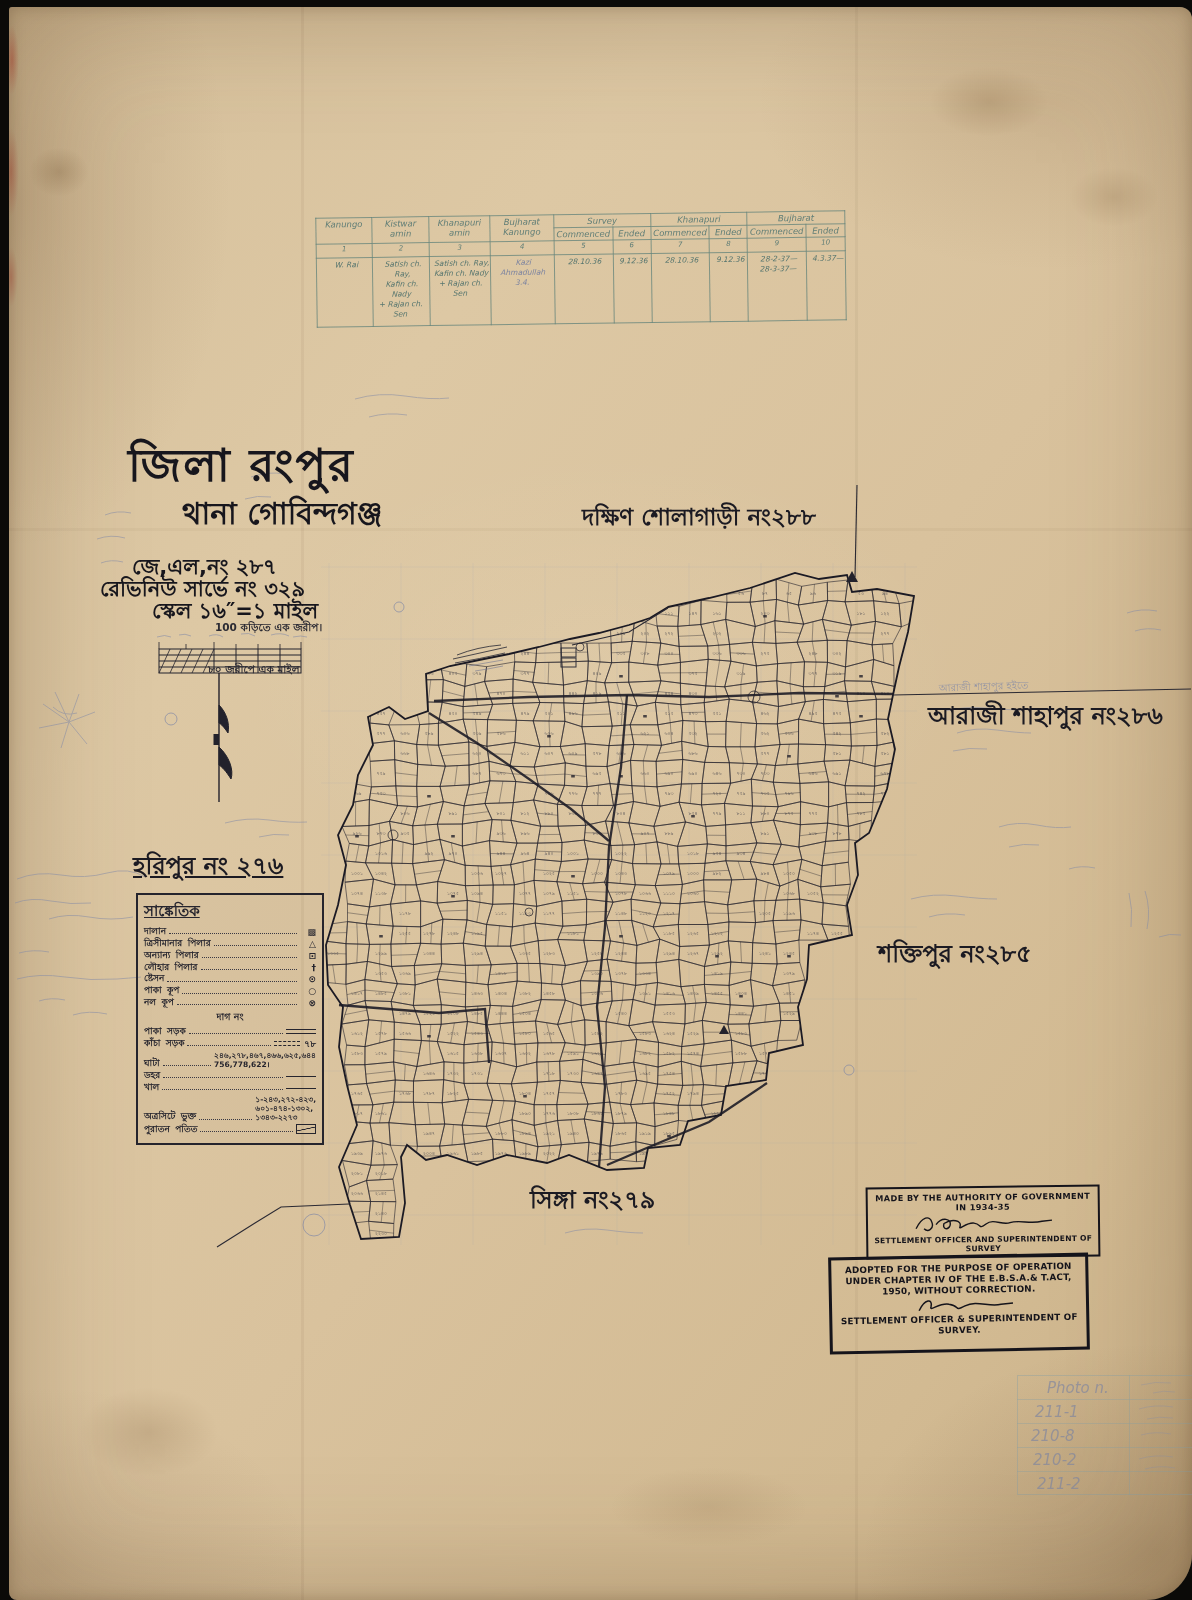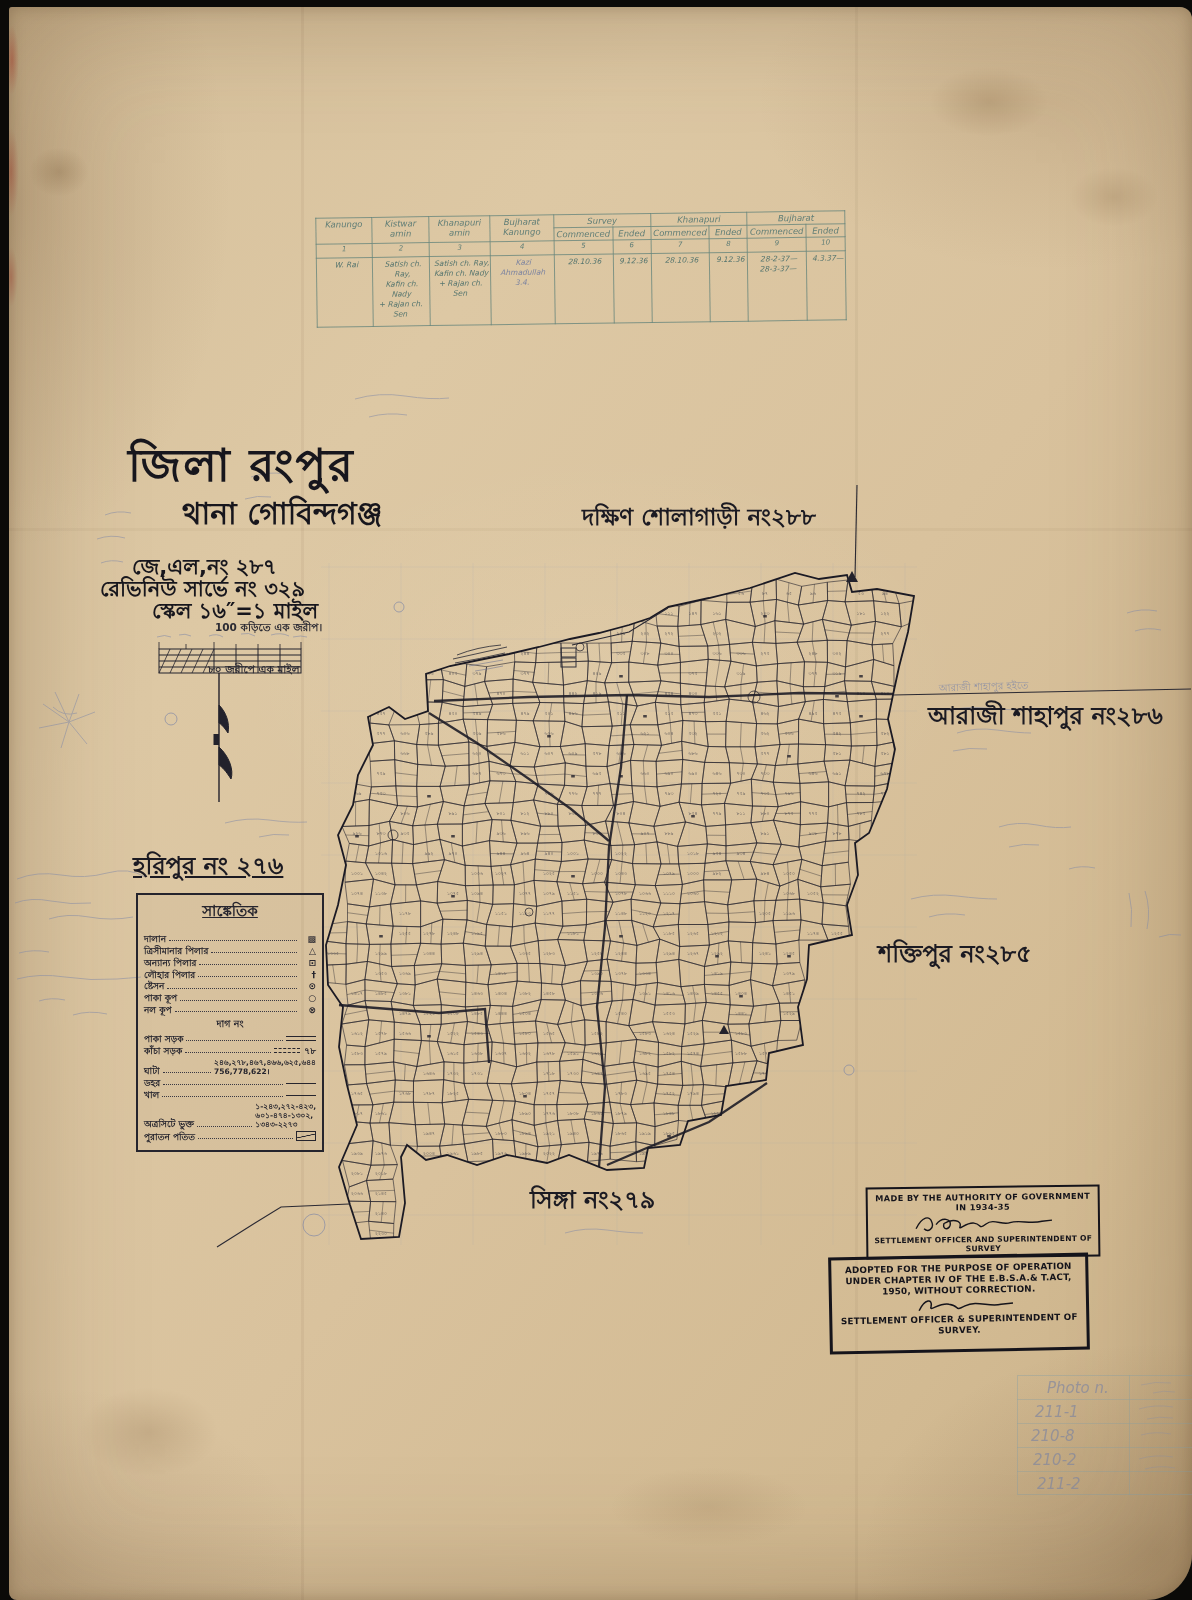--- a/index.html
+++ b/index.html
@@ -52,25 +52,25 @@
   .nb-east{left:919px;top:690px;font-size:24px;}
   .nb-southeast{left:869px;top:928px;font-size:24px;}
   .nb-west{left:124px;top:840px;font-size:24px;text-decoration:underline;}
   .nb-south{left:521px;top:1174px;font-size:24px;}
   .pencil-note{position:absolute;color:#858ba6;font-size:10px;opacity:.8;font-weight:normal;
     transform:rotate(-2deg);white-space:nowrap;}
 
   
   .legend{position:absolute;left:127px;top:886px;width:172px;border:2px solid #25242d;
     padding:4px 6px 6px;color:#26252e;background:rgba(0,0,0,0.015);}
-  .legend-title{text-align:center;font-size:15px;font-weight:bold;text-decoration:underline;
-    margin-bottom:10px;}
+  .legend-title{text-align:left;font-size:15px;font-weight:bold;text-decoration:underline;
+    margin-bottom:3px;}
   .lrow{display:flex;align-items:flex-end;font-size:9px;font-weight:bold;line-height:1.15;
     margin:1.5px 0;}
-  .lrow .lab{white-space:nowrap;}
+  .lrow .lab{white-space:nowrap;font-family:Liberation Mono, monospace;}
   .lrow .dots{flex:1;border-bottom:1.5px dotted #3a3944;margin:0 3px 3px;height:1px;min-width:8px;}
   .lrow .sym{width:16px;text-align:right;font-size:9px;}
   .legend-sub{text-align:center;font-size:9.5px;font-weight:bold;margin:2px 0 1px;}
   .sym-line-paved{width:30px;height:3px;border-top:1.2px solid #26252e;border-bottom:1.2px solid #26252e;margin-bottom:3px;}
   .sym-line-dashed{width:26px;height:3px;border-top:1.2px dashed #26252e;border-bottom:1.2px dashed #26252e;margin-bottom:3px;}
   .sym-line-thin{width:30px;height:1px;border-bottom:1px solid #26252e;margin-bottom:4px;}
   .lrow .val{font-size:7.5px;font-weight:bold;white-space:pre-line;text-align:left;line-height:1.25;}
   .sym-box{width:18px;height:8px;border:1px solid #26252e;margin-bottom:1px;
     background:linear-gradient(168deg,transparent 44%,#26252e 48%,#26252e 52%,transparent 56%);}
 

